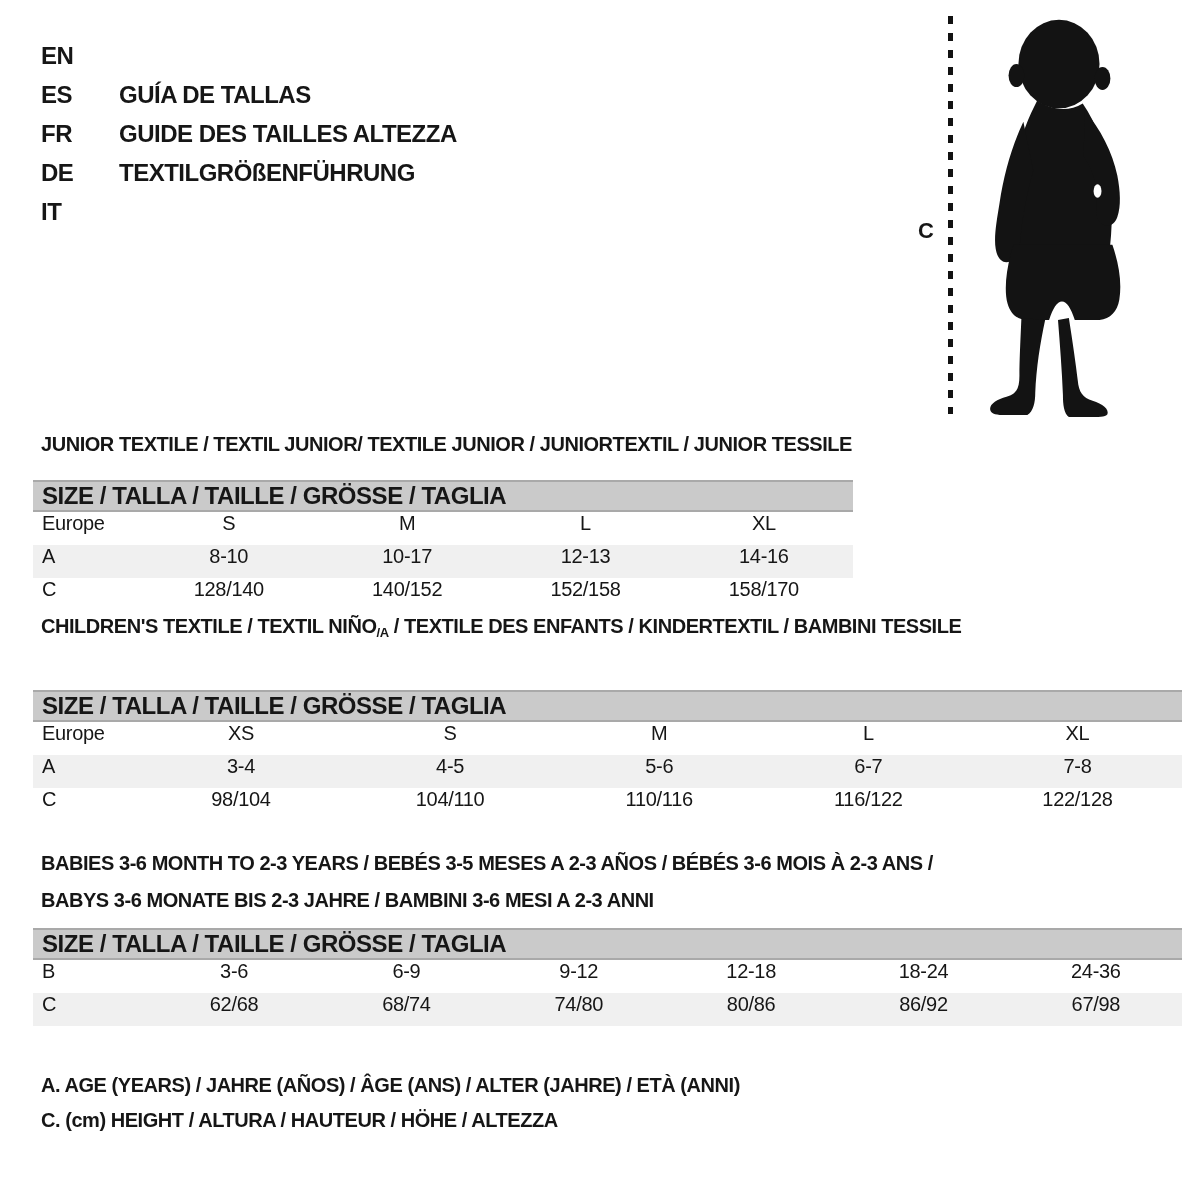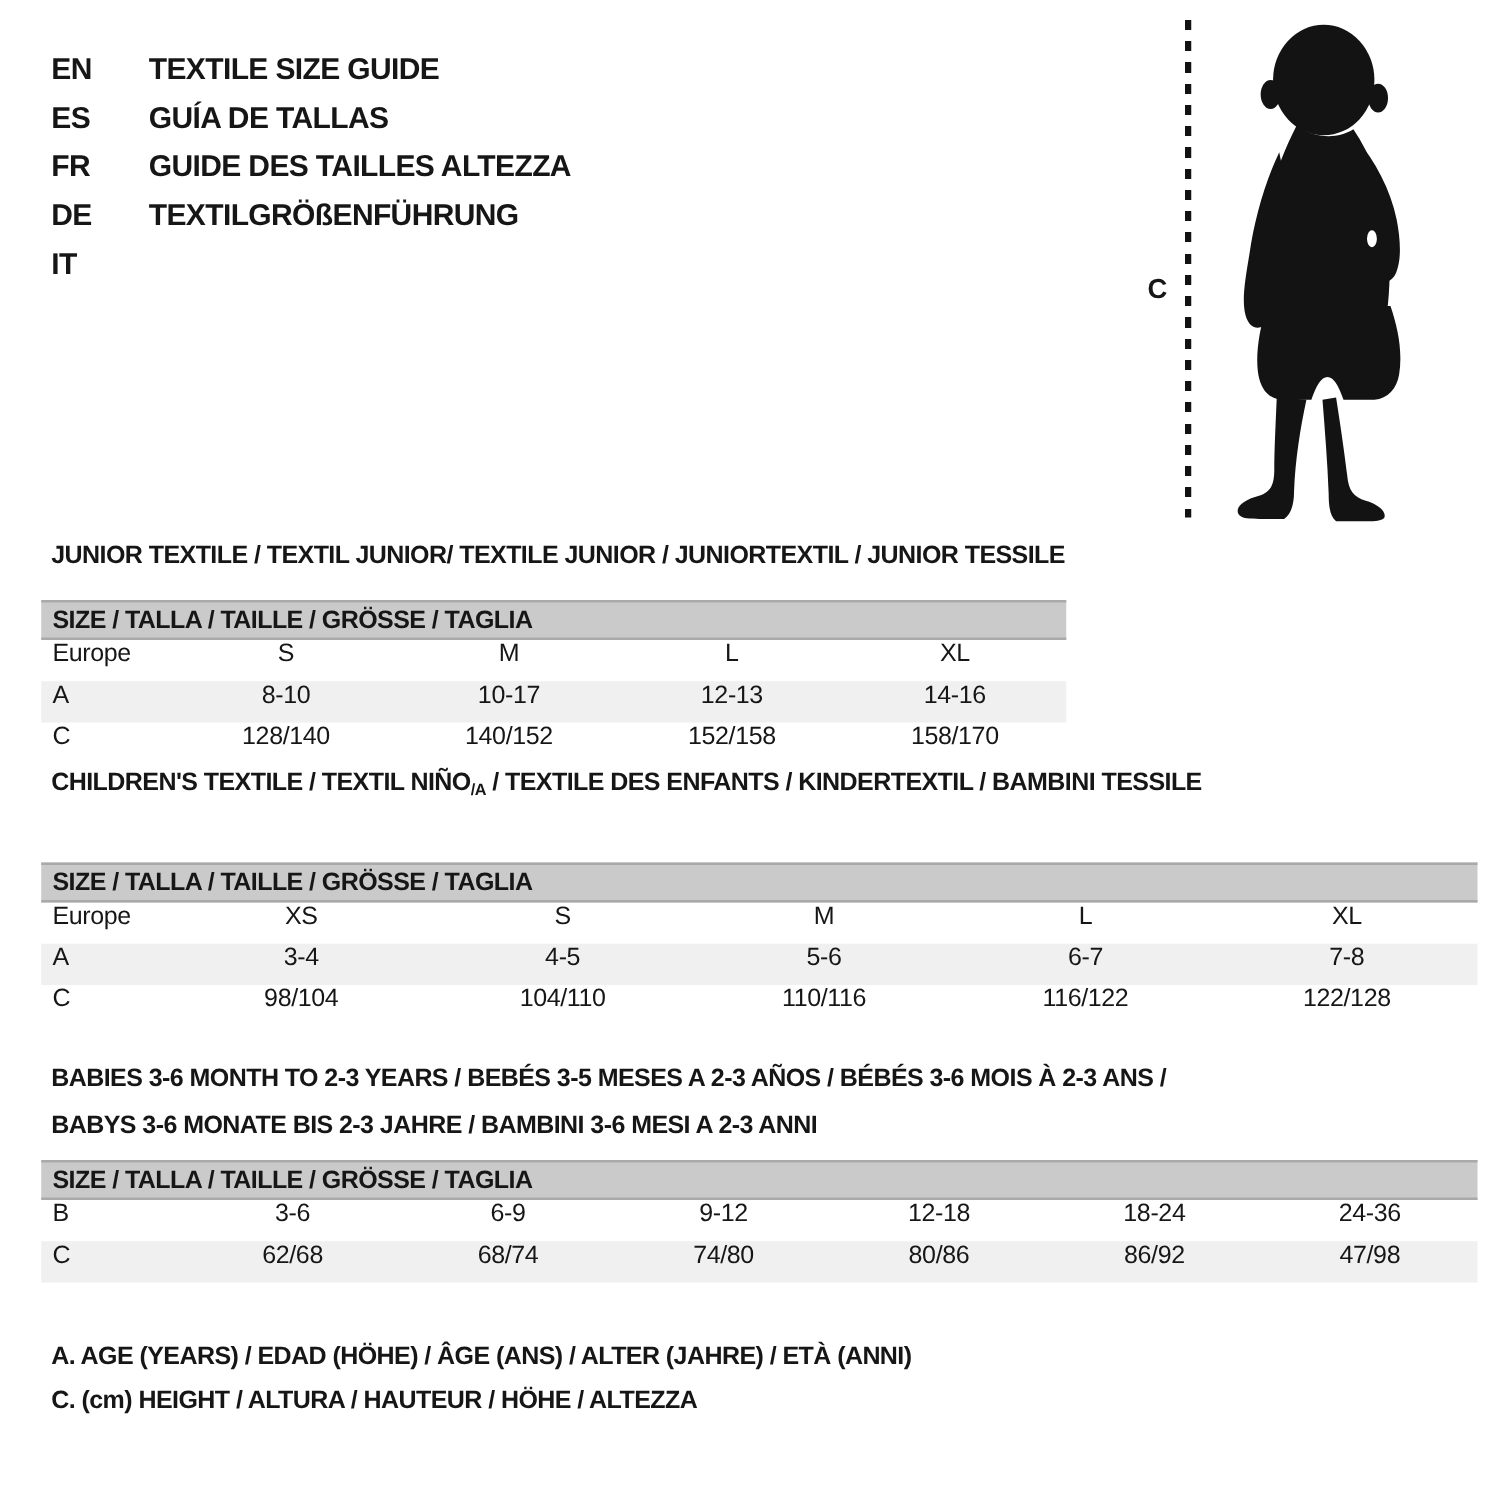--- a/index.html
+++ b/index.html
@@ -42,21 +42,21 @@
   .t-children { top: 690px; width: 1149px; }
   .t-babies { top: 928px; width: 1149px; }
 
   .size-bar {
     height: 28px;
     background: var(--bar-bg, #cacaca);
     border-top: 2px solid var(--bar-border, #a9a9a9);
     border-bottom: 2px solid var(--bar-border, #a9a9a9);
     display: flex; align-items: center;
     padding-left: 9px;
-    font-weight: 700; font-size: 20px; letter-spacing: -0.45px;
+    font-weight: 700; font-size: 24px; letter-spacing: -0.45px;
   }
   .trow { display: flex; height: 33px; align-items: flex-start;
           font-size: 20px; letter-spacing: -0.3px; }
   .trow.shaded { background: var(--shaded-bg, #f0f0f0); }
   .tcell-label { padding-left: 9px; box-sizing: border-box; }
   .t-junior .tcell-label { width: 13%; }
   .t-children .tcell-label { width: 9%; }
   .t-babies .tcell-label { width: 10%; }
   .tcell { flex: 1; text-align: center; }
 
@@ -67,21 +67,20 @@
                  white-space: nowrap; }
 </style>
 </head>
 <body>
 
 <div class="page" style="--page-bg: #ffffff; --text-color: #161616; --bar-bg: #cacaca; --bar-border: #a9a9a9; --shaded-bg: #f0f0f0;">
 
   <div class="lang-block" id="lang-rows">
       <div class="lang-row">
         <span class="lang-code">EN</span>
-        <span>TEXTILE SIZE GUIDE</span>
       </div>
       <div class="lang-row">
         <span class="lang-code">ES</span>
         <span>GUÍA DE TALLAS</span>
       </div>
       <div class="lang-row">
         <span class="lang-code">FR</span>
         <span>GUIDE DES TAILLES ALTEZZA</span>
       </div>
       <div class="lang-row">
@@ -194,22 +193,22 @@
         <div class="tcell">18-24</div>
         <div class="tcell">24-36</div>
       </div>
       <div class="trow shaded">
         <div class="tcell-label">C</div>
         <div class="tcell">62/68</div>
         <div class="tcell">68/74</div>
         <div class="tcell">74/80</div>
         <div class="tcell">80/86</div>
         <div class="tcell">86/92</div>
-        <div class="tcell">47/98</div>
+        <div class="tcell">67/98</div>
       </div>
     </div>
 
   <div class="legend" id="legend-lines">
-      <div class="legend-line">A. AGE (YEARS) / EDAD (HÖHE) / ÂGE (ANS) / ALTER (JAHRE) / ETÀ (ANNI)</div>
+      <div class="legend-line">A. AGE (YEARS) / JAHRE (AÑOS) / ÂGE (ANS) / ALTER (JAHRE) / ETÀ (ANNI)</div>
       <div class="legend-line">C. (cm) HEIGHT / ALTURA / HAUTEUR / HÖHE / ALTEZZA</div>
     </div>
 
 </div>
 
 </body></html>

